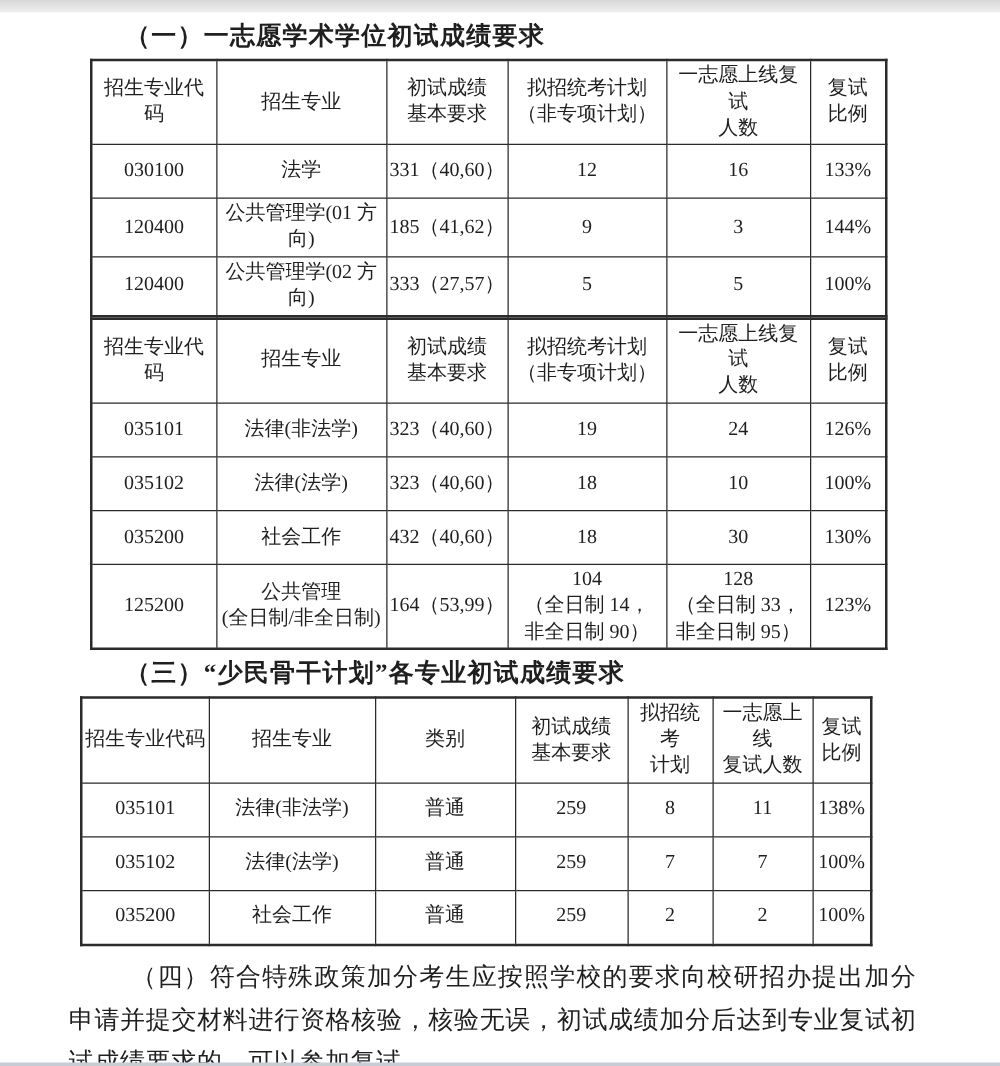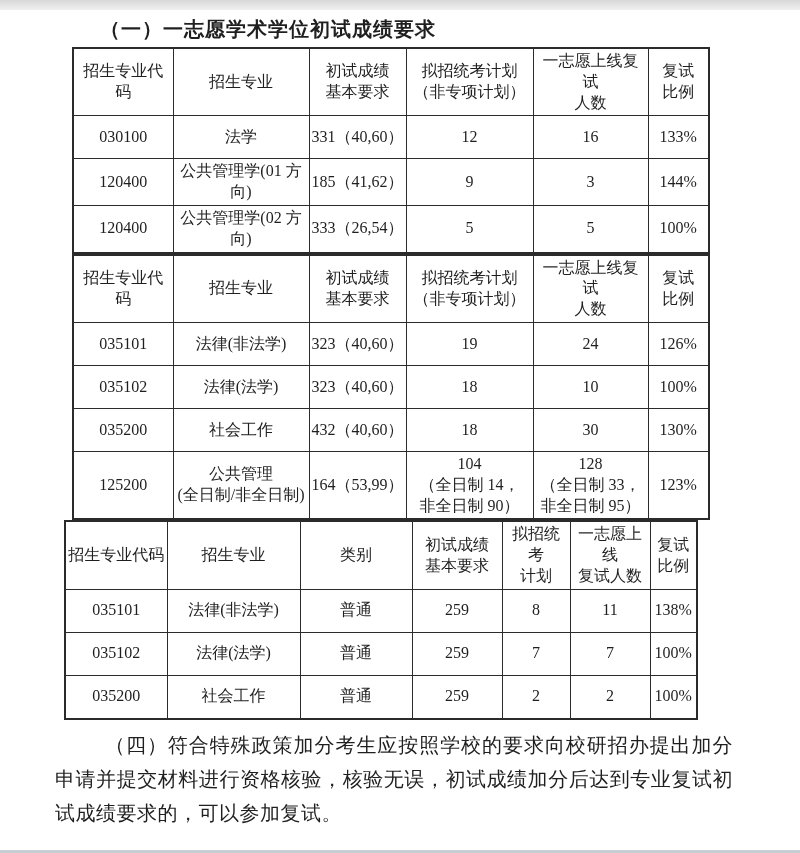--- a/index.html
+++ b/index.html
@@ -102,21 +102,21 @@
           <td>120400</td>
           <td>公共管理学(01 方向)</td>
           <td>185（41,62）</td>
           <td>9</td>
           <td>3</td>
           <td>144%</td>
         </tr>
         <tr>
           <td>120400</td>
           <td>公共管理学(02 方向)</td>
-          <td>333（26,54）</td>
+          <td>333（27,57）</td>
           <td>5</td>
           <td>5</td>
           <td>100%</td>
         </tr>
       </tbody>
     </table>
 
 
   <table class="score-table">
       <colgroup>
@@ -175,20 +175,21 @@
 （全日制 14，
 非全日制 90）</td>
           <td>128
 （全日制 33，
 非全日制 95）</td>
           <td>123%</td>
         </tr>
       </tbody>
     </table>
 
+  <h2 class="section-heading">（三）“少民骨干计划”各专业初试成绩要求</h2>
 
   <table class="score-table minority">
       <colgroup>
         <col style="width: 102px;">
         <col style="width: 133px;">
         <col style="width: 112px;">
         <col style="width: 90px;">
         <col style="width: 68px;">
         <col style="width: 80px;">
         <col style="width: 47px;">

